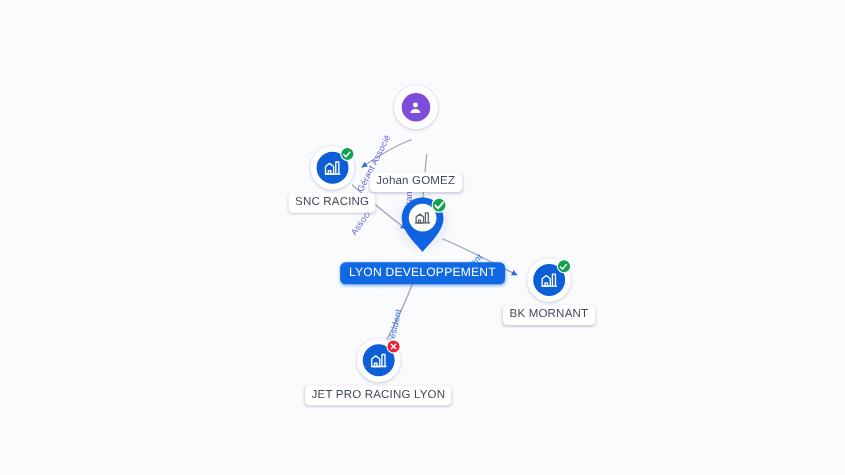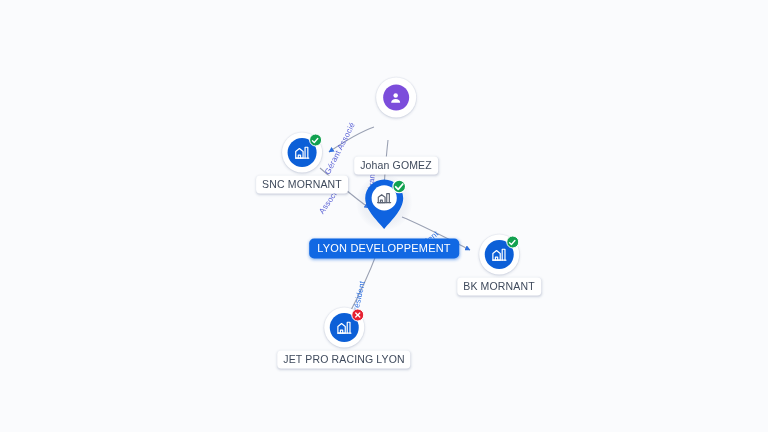--- a/index.html
+++ b/index.html
@@ -175,21 +175,21 @@
   <div class="elabel" style="left:344px; top:146px; transform: rotate(-63deg) translate(-50%,-50%);">Gérant Associé</div>
 
   <div class="elabel" style="left:376px; top:180px; transform: rotate(-86deg) translate(-50%,-50%);">Gérant</div>
 
   <div class="elabel" style="left:333px; top:199px; transform: rotate(-55deg) translate(-50%,-50%);">Associé</div>
 
   <div class="elabel blue" style="left:427px; top:243px; transform: rotate(-41deg) translate(-50%,-50%);">Président</div>
 
   <div class="elabel blue" style="left:363px; top:295px; transform: rotate(-77deg) translate(-50%,-50%);">Président</div>
 
-  <div class="node" style="left:396px; top:126px;gap:36px;">
+  <div class="node" style="left:378px; top:126px;gap:36px;">
     <div class="circ-wrap">
       <div class="circ-halo"></div>
       <div class="circ-disc person">
         <svg width="15" height="15" viewBox="0 0 24 24" fill="#ffffff">
           <circle cx="12" cy="8" r="3.6"></circle>
           <path d="M4.8 19.4c0-3.6 3.2-5.8 7.2-5.8s7.2 2.2 7.2 5.8z"></path>
         </svg>
       </div>
     </div>
     <div class="lbl">Johan GOMEZ</div>
@@ -205,21 +205,21 @@
           <path d="M16.2 20V4.6h3.9V20"></path>
           <path d="M3 20h18.4"></path>
         </svg>
       </div>
       <div class="badge ok">
         <svg width="8" height="8" viewBox="0 0 24 24" fill="none" stroke="#ffffff" stroke-width="4" stroke-linecap="round" stroke-linejoin="round">
           <path d="M4 12.5 L9.5 18 L20 6"></path>
         </svg>
       </div>
     </div>
-    <div class="lbl">SNC MORNANT</div>
+    <div class="lbl">SNC RACING</div>
   </div>
 
   <div class="node" style="left:344px; top:338px;">
     <div class="circ-wrap">
       <div class="circ-halo"></div>
       <div class="circ-disc">
         <svg width="17" height="17" viewBox="0 0 24 24" fill="none" stroke="#ffffff" stroke-width="1.7" stroke-linejoin="round" stroke-linecap="round">
           <path d="M3 20V10.5L8.2 6.4 13.4 10.5V20z"></path>
           <path d="M6.6 20v-4.2h3.2V20"></path>
           <path d="M16.2 20V4.6h3.9V20"></path>

